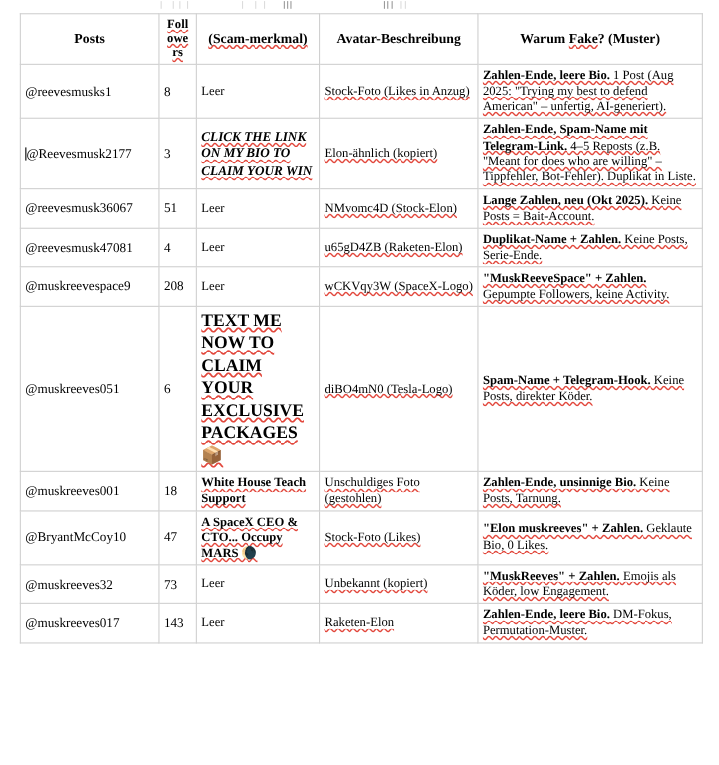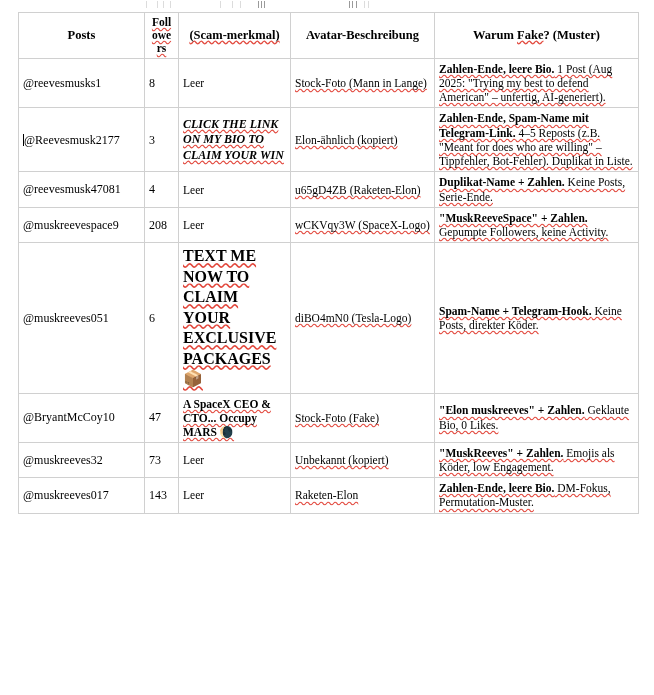--- a/index.html
+++ b/index.html
@@ -152,33 +152,40 @@
         <th class="sp">(Scam-merkmal)</th>
         <th>Avatar-Beschreibung</th>
         <th>Warum <span class="sp">Fake</span>? (Muster)</th>
       </tr>
     </thead>
     <tbody id="tbody">
         <tr>
           <td class="handle"><span>@reevesmusks1</span></td>
           <td class="foll">8</td>
           <td class="merkmal"><span>Leer</span></td>
-          <td class="avatar sp">Stock-Foto (Mann in Lange)</td>
+          <td class="avatar sp">Stock-Foto (Likes in Anzug)</td>
           <td class="warum"><span class="b sp">Zahlen-Ende, leere Bio.</span><span class="sp"> 1 Post (Aug 2025: "Trying my best to defend American" – unfertig, AI-generiert).</span></td>
         </tr>
         <tr>
           <td class="handle"><span class="caret"></span><span>@Reevesmusk2177</span></td>
           <td class="foll">3</td>
           <td class="merkmal">
             <span class="caps-bold sp" style="font-size: 12px; font-style: italic;">CLICK THE LINK ON MY BIO TO CLAIM YOUR WIN</span>
           </td>
           <td class="avatar sp">Elon-ähnlich (kopiert)</td>
           <td class="warum"><span class="b sp">Zahlen-Ende, Spam-Name mit Telegram-Link.</span><span class="sp"> 4–5 Reposts (z.B. "Meant for does who are willing" – Tippfehler, Bot-Fehler). Duplikat in Liste.</span></td>
         </tr>
         <tr>
+          <td class="handle"><span>@reevesmusk36067</span></td>
+          <td class="foll">51</td>
+          <td class="merkmal"><span>Leer</span></td>
+          <td class="avatar sp">NMvomc4D (Stock-Elon)</td>
+          <td class="warum"><span class="b sp">Lange Zahlen, neu (Okt 2025).</span><span class="sp"> Keine Posts = Bait-Account.</span></td>
+        </tr>
+        <tr>
           <td class="handle"><span>@reevesmusk47081</span></td>
           <td class="foll">4</td>
           <td class="merkmal"><span>Leer</span></td>
           <td class="avatar sp">u65gD4ZB (Raketen-Elon)</td>
           <td class="warum"><span class="b sp">Duplikat-Name + Zahlen.</span><span class="sp"> Keine Posts, Serie-Ende.</span></td>
         </tr>
         <tr>
           <td class="handle"><span>@muskreevespace9</span></td>
           <td class="foll">208</td>
           <td class="merkmal"><span>Leer</span></td>
@@ -188,24 +195,31 @@
         <tr>
           <td class="handle"><span>@muskreeves051</span></td>
           <td class="foll">6</td>
           <td class="merkmal">
             <span class="caps-bold sp" style="font-size: 16px;">TEXT ME NOW TO CLAIM YOUR EXCLUSIVE PACKAGES 📦</span>
           </td>
           <td class="avatar sp">diBO4mN0 (Tesla-Logo)</td>
           <td class="warum"><span class="b sp">Spam-Name + Telegram-Hook.</span><span class="sp"> Keine Posts, direkter Köder.</span></td>
         </tr>
         <tr>
+          <td class="handle"><span>@muskreeves001</span></td>
+          <td class="foll">18</td>
+          <td class="merkmal"><span class="b sp">White House Teach Support</span></td>
+          <td class="avatar sp">Unschuldiges Foto (gestohlen)</td>
+          <td class="warum"><span class="b sp">Zahlen-Ende, unsinnige Bio.</span><span class="sp"> Keine Posts, Tarnung.</span></td>
+        </tr>
+        <tr>
           <td class="handle"><span>@BryantMcCoy10</span></td>
           <td class="foll">47</td>
           <td class="merkmal"><span class="b sp">A SpaceX CEO &amp; CTO... Occupy MARS 🌘</span></td>
-          <td class="avatar sp">Stock-Foto (Fake)</td>
+          <td class="avatar sp">Stock-Foto (Likes)</td>
           <td class="warum"><span class="b sp">"Elon muskreeves" + Zahlen.</span><span class="sp"> Geklaute Bio, 0 Likes.</span></td>
         </tr>
         <tr>
           <td class="handle"><span>@muskreeves32</span></td>
           <td class="foll">73</td>
           <td class="merkmal"><span>Leer</span></td>
           <td class="avatar sp">Unbekannt (kopiert)</td>
           <td class="warum"><span class="b sp">"MuskReeves" + Zahlen.</span><span class="sp"> Emojis als Köder, low Engagement.</span></td>
         </tr>
         <tr>

